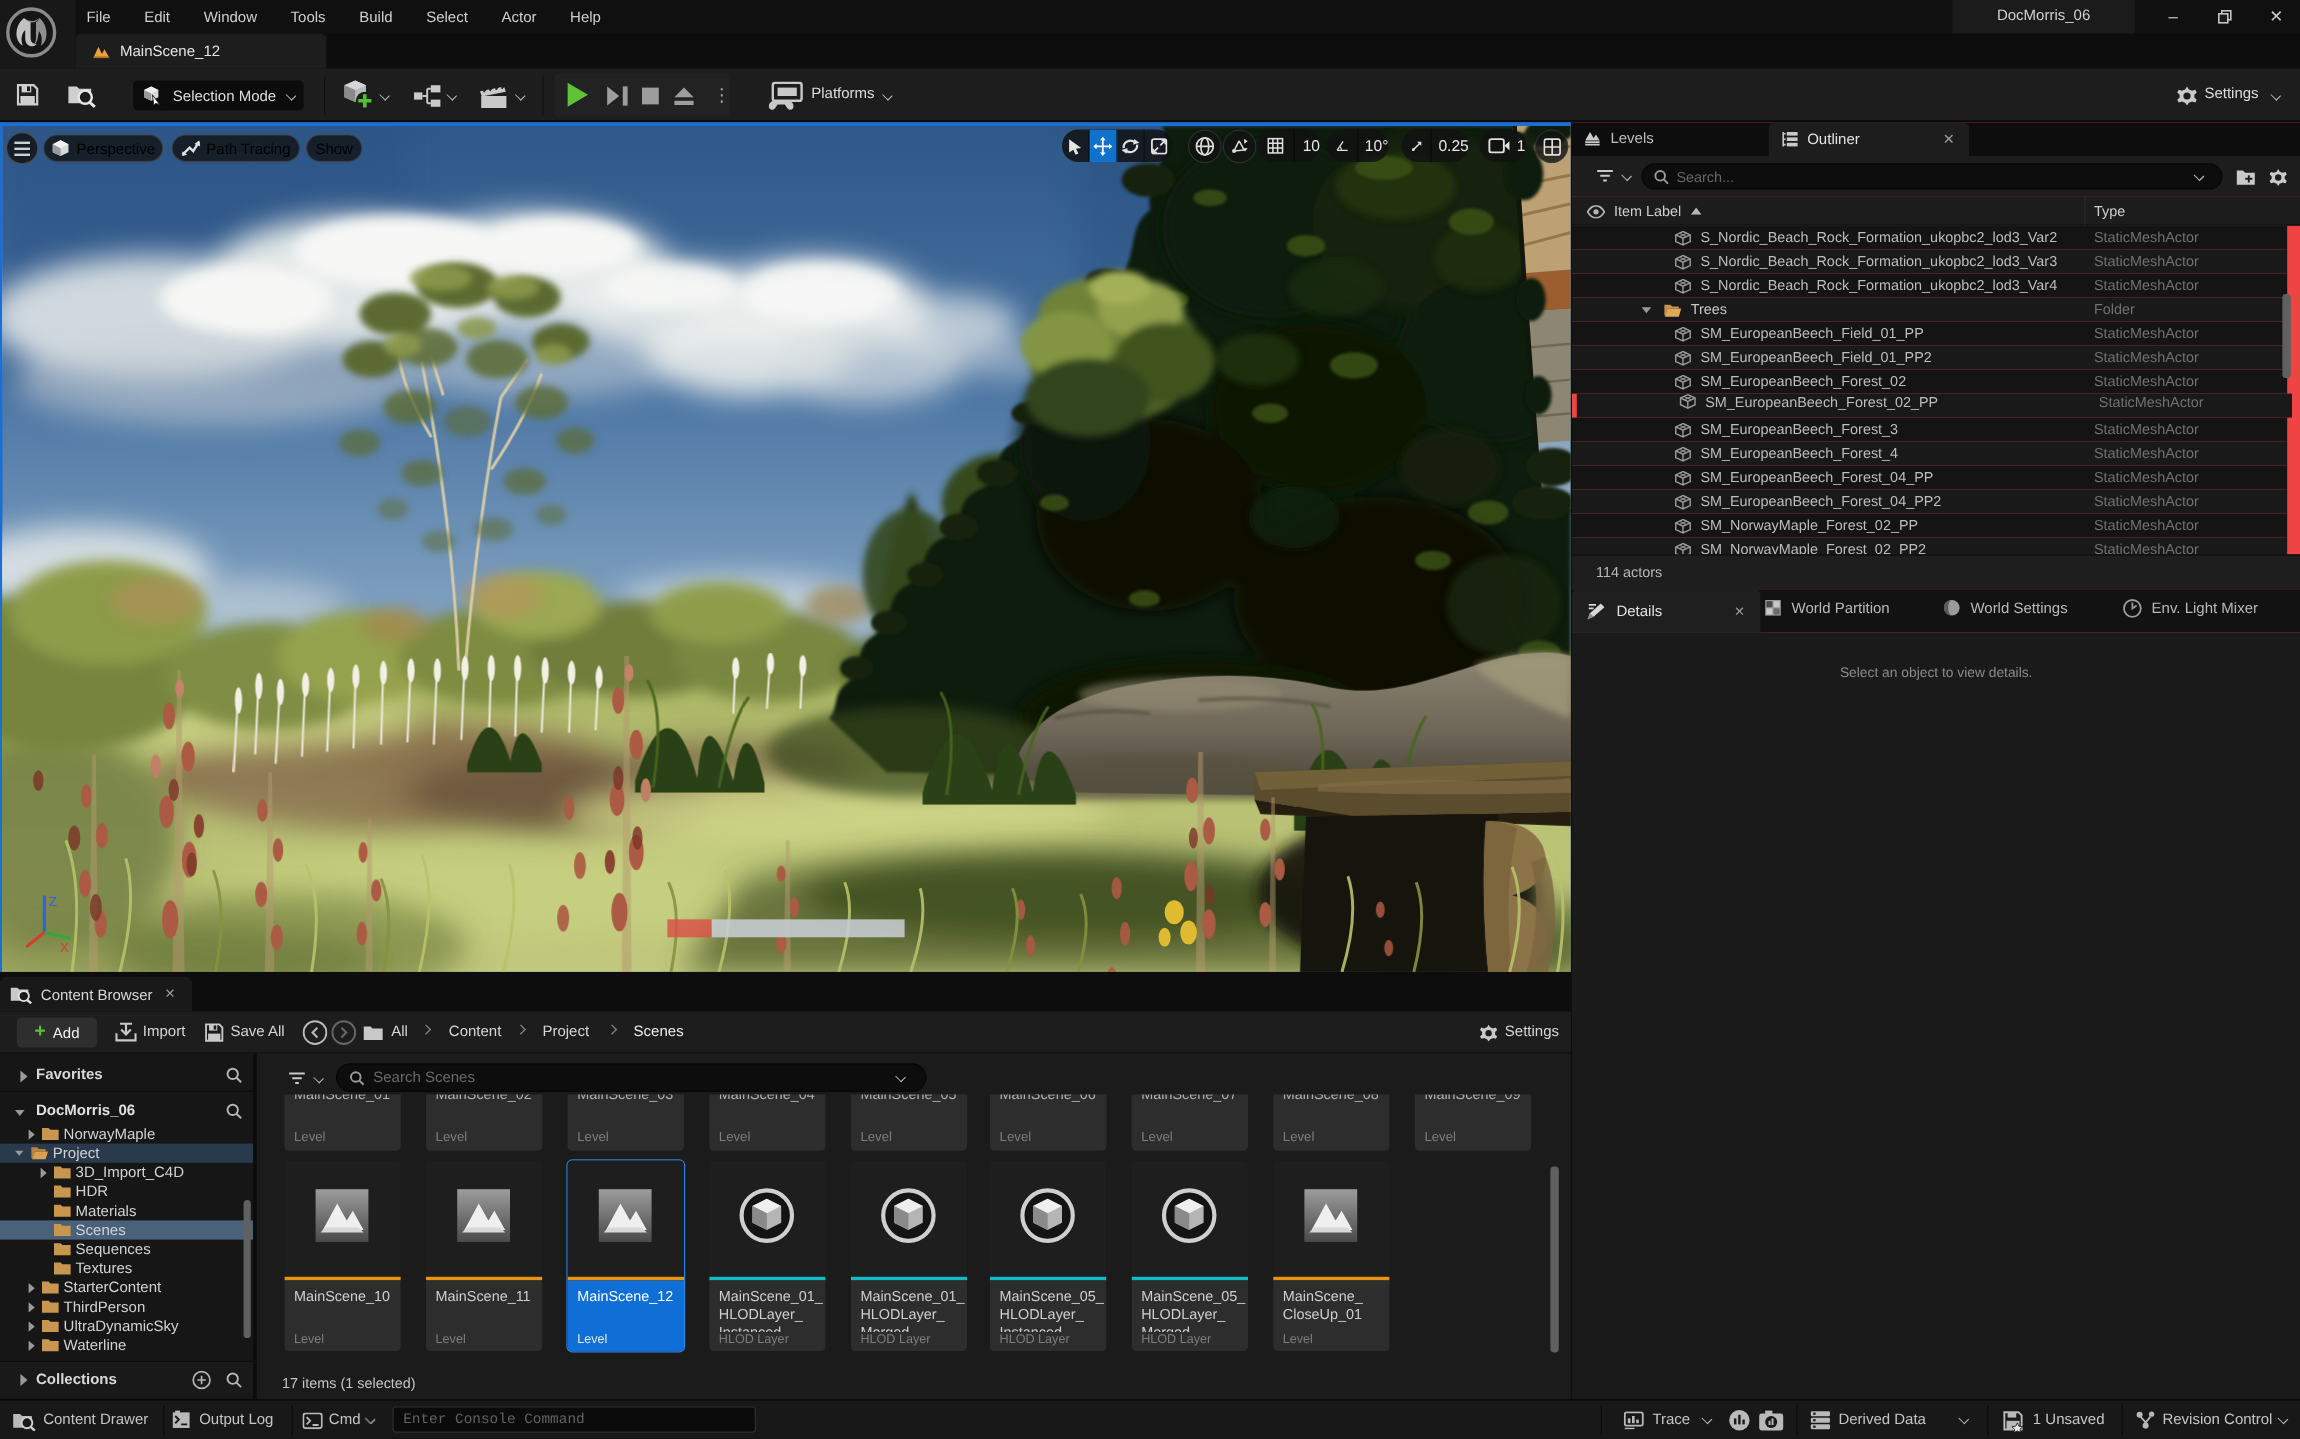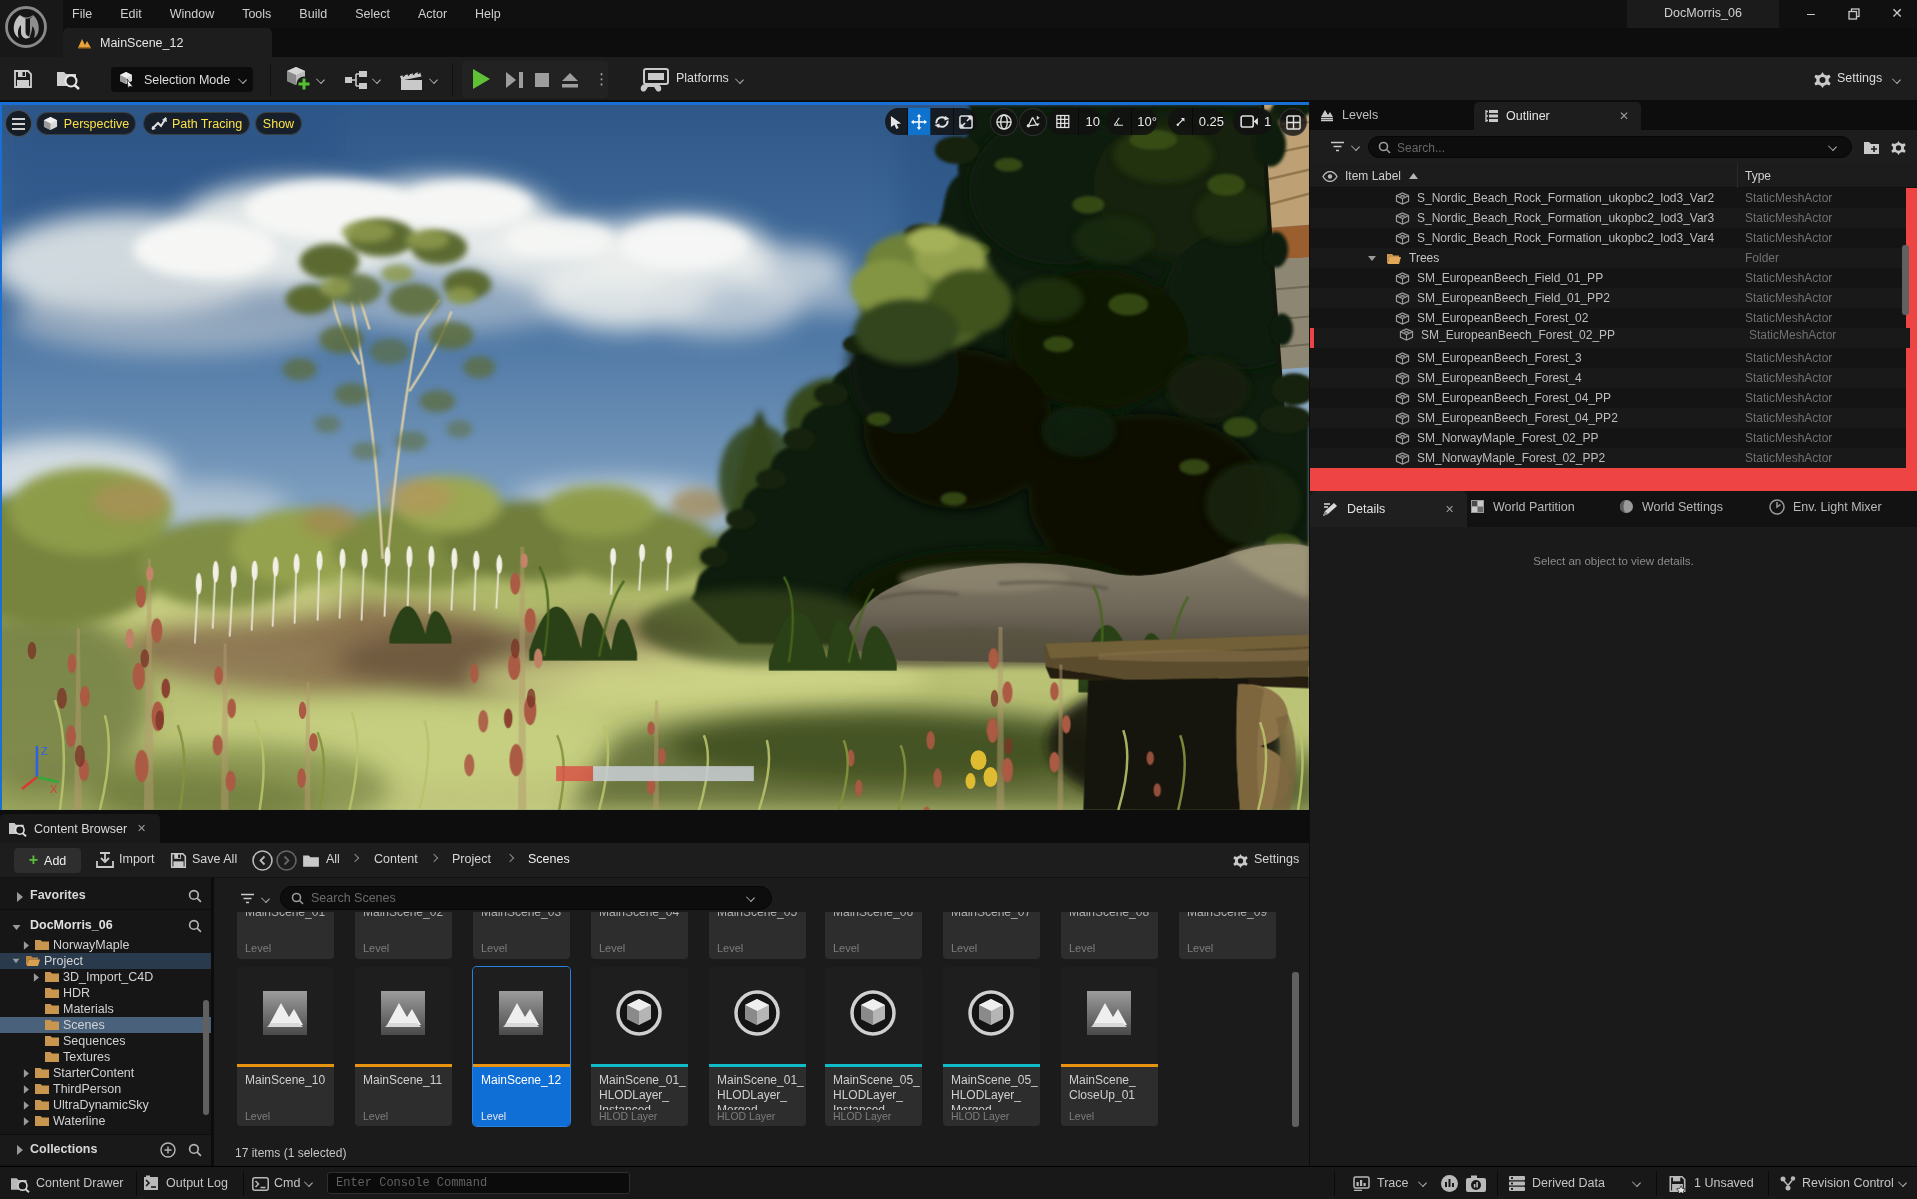--- a/index.html
+++ b/index.html
@@ -14,21 +14,21 @@
 #titleBox { position:absolute; left:1627px; top:0; width:152px; height:28px; background:#1b1b1b; color:#d0d0d0; text-align:center; line-height:27px; font-size:12.5px; }
 .winbtn { position:absolute; top:0; width:30px; height:28px; color:#c9c9c9; text-align:center; line-height:26px; font-size:14px; }
 
 #tabrow { position:absolute; left:0; top:28px; width:1917px; height:29px; background:#0d0d0d; }
 #maintab { position:absolute; left:63px; top:28px; width:209px; height:29px; background:#1d1d1d; border-radius:5px 5px 0 0; display:flex; align-items:center; color:#e4e4e4; font-size:12.5px; }
 
 #toolbar { position:absolute; left:0; top:57px; width:1917px; height:45px; background:#1d1d1d; border-bottom:2px solid #0c0c0c; }
 #selmode { position:absolute; left:111px; top:10px; width:142px; height:25px; background:#0c0c0c; border-radius:4px; display:flex; align-items:center; color:#dedede; font-size:12.5px; }
 
 #viewport { position:absolute; left:0; top:102px; width:1309px; height:708px; background:#4a76a8; border-top:3px solid #1a6fd4; border-left:2px solid #1a6fd4; overflow:hidden; }
-.vpill { position:absolute; height:23px; background:rgba(15,15,15,0.78); border:1px solid rgba(90,90,90,0.55); border-radius:12px; color:#fde047; font-size:12.5px; display:flex; align-items:center; justify-content:center; }
+.vpill { position:absolute; height:23px; background:rgba(15,15,15,0.78); border:1px solid rgba(90,90,90,0.55); border-radius:12px; color:#000000; font-size:12.5px; display:flex; align-items:center; justify-content:center; }
 
 #rightpanel { position:absolute; left:1310px; top:102px; width:607px; height:1064px; background:#ef4444; }
 
 #cbrowser { position:absolute; left:0; top:810px; width:1309px; height:356px; background:#151515; }
 
 #statusbar { position:absolute; left:0; top:1166px; width:1917px; height:33px; background:#181818; border-top:1px solid #000; }
 .chev { display:inline-block; width:8px; height:8px; position:relative; }
 .chev::after { content:""; position:absolute; left:0; top:0; width:6px; height:6px;
   border-right:1.8px solid #b5b5b5; border-bottom:1.8px solid #b5b5b5; transform:rotate(45deg) scale(1,0.8); }
 .tsep { position:absolute; top:6px; width:1px; height:33px; background:#101010; }
@@ -883,20 +883,21 @@
         <span style="width:85px"></span>
         <svg width="15" height="13" viewBox="0 0 16 14" style="flex:none">
           <path d="M8 1 L14.5 4 V10 L8 13 L1.5 10 V4 Z" fill="none" stroke="#9a9a9a" stroke-width="1.3"></path>
           <path d="M1.5 4 L8 7 L14.5 4 M8 7 V13" stroke="#9a9a9a" stroke-width="1.3" fill="none"></path>
           <path d="M4.7 2.6 L11.2 5.6 M11.3 2.6 L4.8 5.6" stroke="#9a9a9a" stroke-width="1" fill="none"></path>
         </svg>
         <span style="margin-left:7px;color:#bdbdbd;font-size:12px;white-space:nowrap">SM_NorwayMaple_Forest_02_PP2</span>
         <span style="position:absolute;left:435px;color:#717171;font-size:12px">StaticMeshActor</span>
       </div>
   <div style="position:absolute;left:592px;top:143px;width:7px;height:70px;background:#606060;border-radius:3px"></div>
+  <div style="position:absolute;left:0;top:360px;width:607px;height:29px;background:#1e1e1e;border-top:1px solid #101010;color:#b8b8b8;font-size:12px;line-height:29px;padding-left:20px">114 actors</div>
   <div style="position:absolute;left:0;top:389px;width:607px;height:36px;background:#121212">
     <div style="position:absolute;left:0;top:0;width:157px;height:36px;background:#1f1f1f;border-radius:5px 5px 0 0;display:flex;align-items:center;color:#e2e2e2;font-size:12.5px">
       <svg width="17" height="15" viewBox="0 0 17 15" style="margin:0 8px 0 12px">
             <path d="M1 14 L3 9 L12 1 L15 4 L6 12 Z" fill="#d8d8d8"></path>
             <path d="M1 14 L3 9 L6 12 Z" fill="#8a8a8a"></path>
             <path d="M2 2 L8 2 M2 5 L6 5" stroke="#d8d8d8" stroke-width="1.5"></path>
           </svg>Details
       <span style="position:absolute;left:135px;color:#9a9a9a;font-size:11px">✕</span></div>
     <div style="position:absolute;left:160px;top:8px;display:flex;align-items:center;color:#b9b9b9;font-size:12.5px"><svg width="15" height="15" viewBox="0 0 15 15" style="margin-right:8px">
             <rect x="1" y="1" width="13" height="13" fill="#9a9a9a"></rect>

